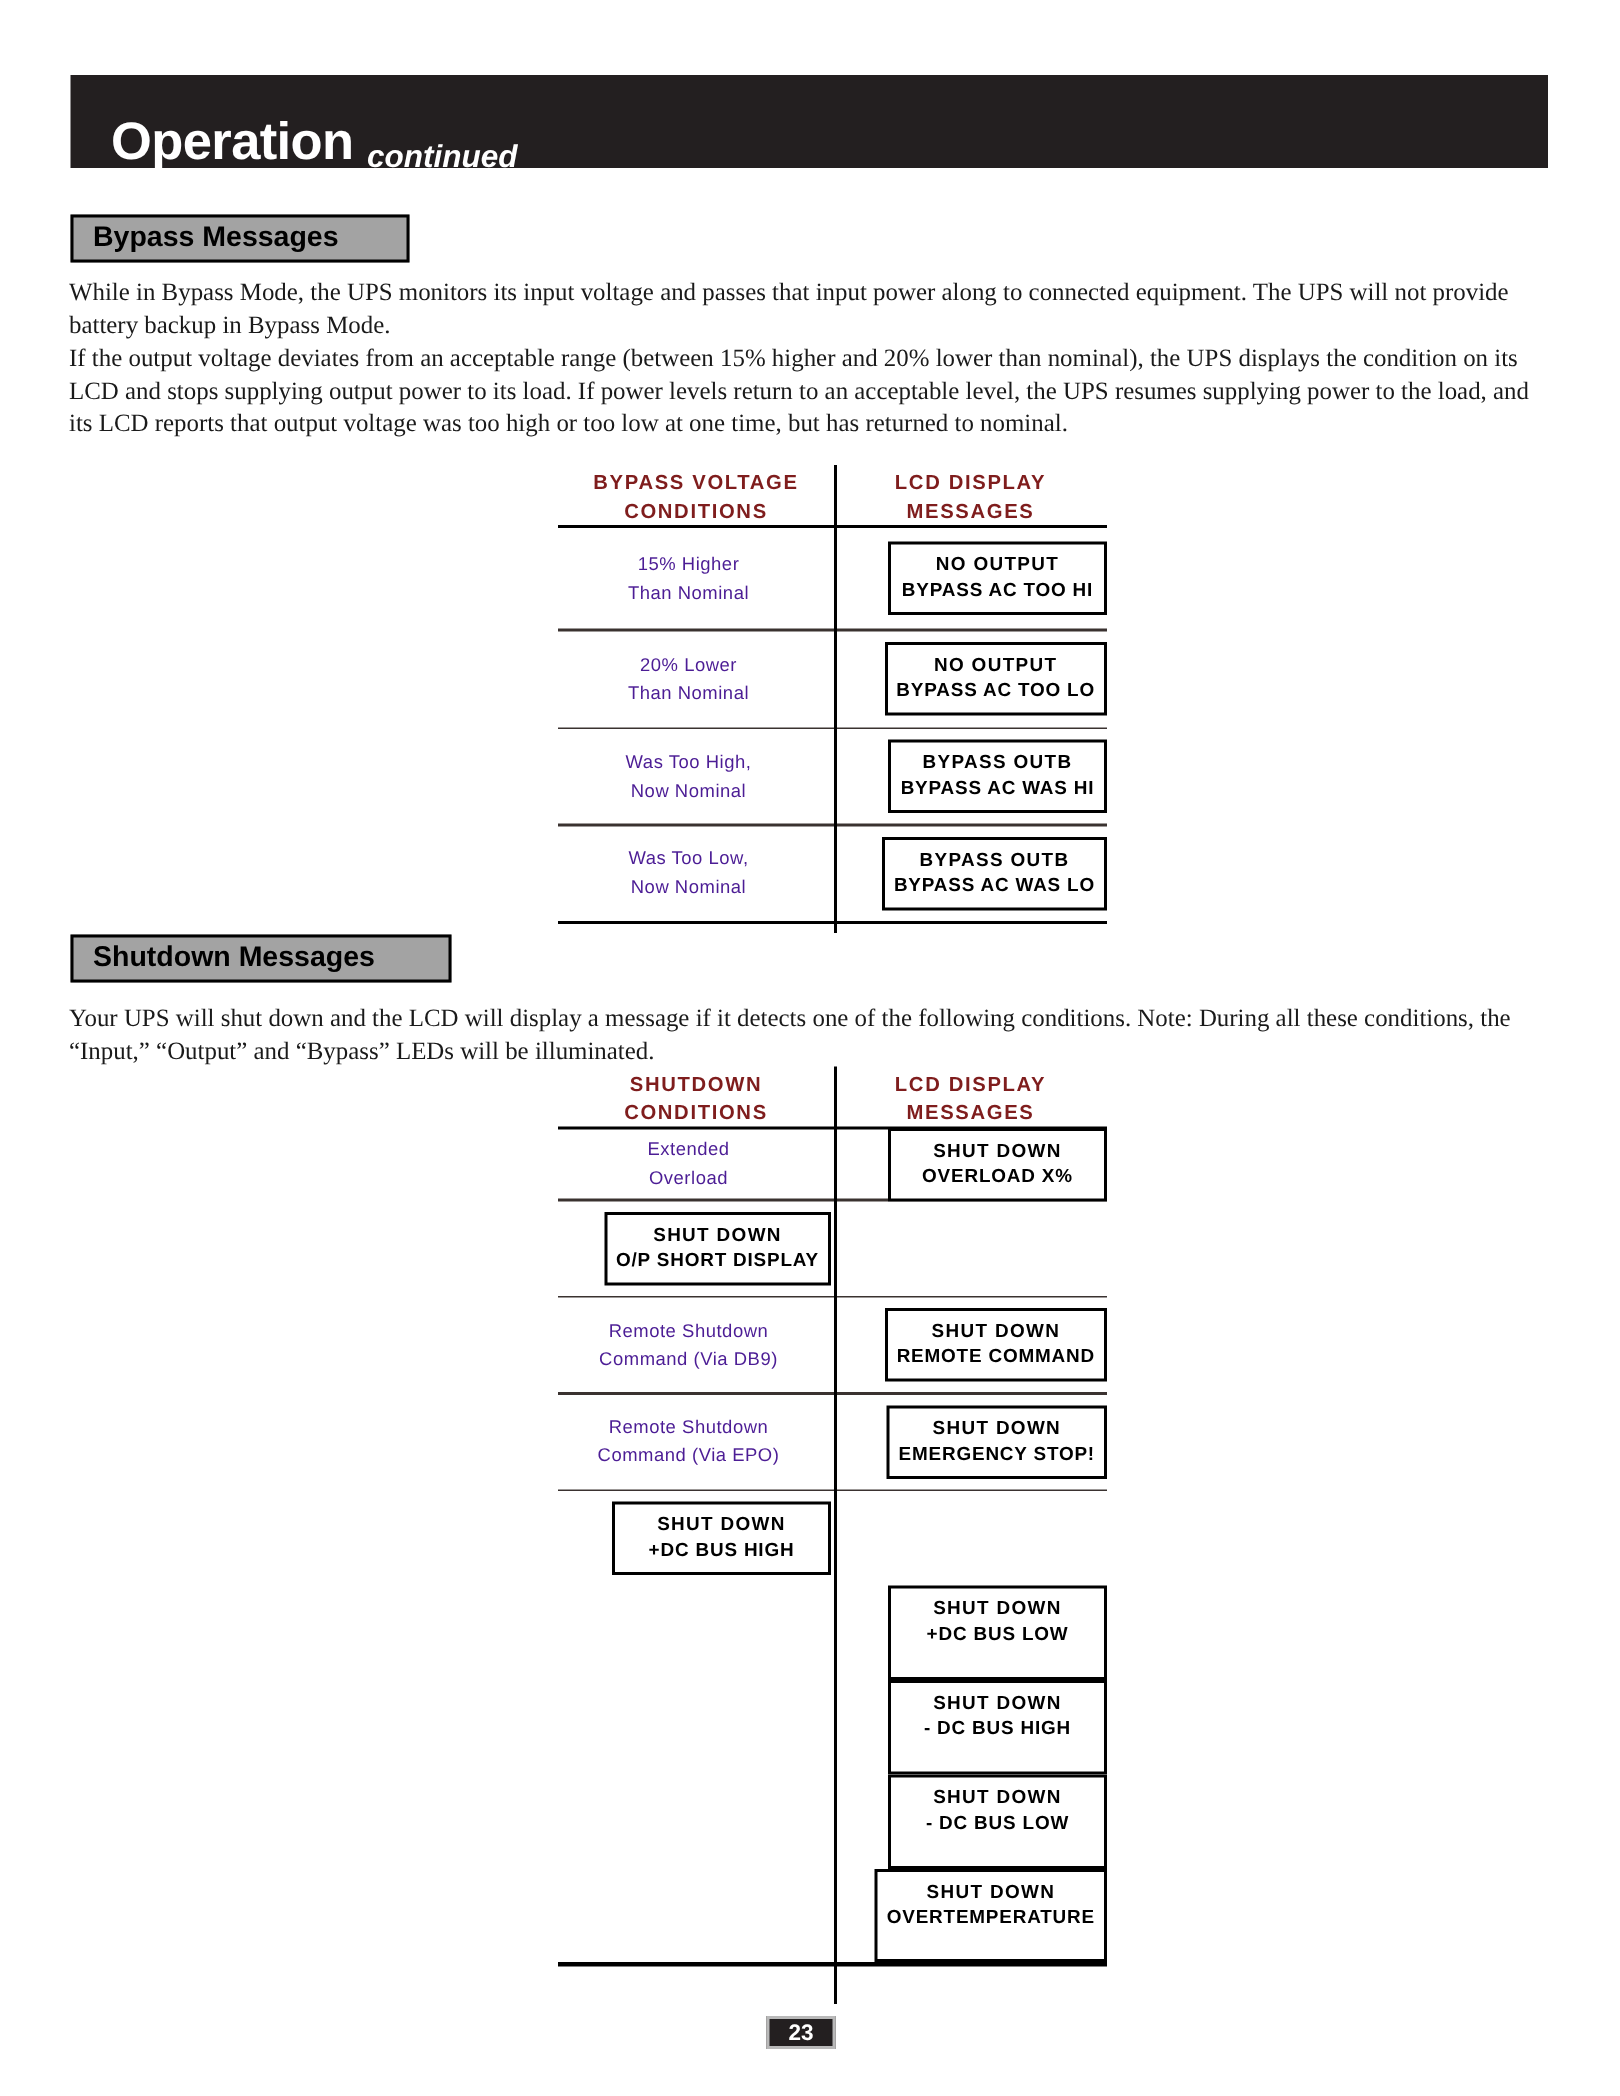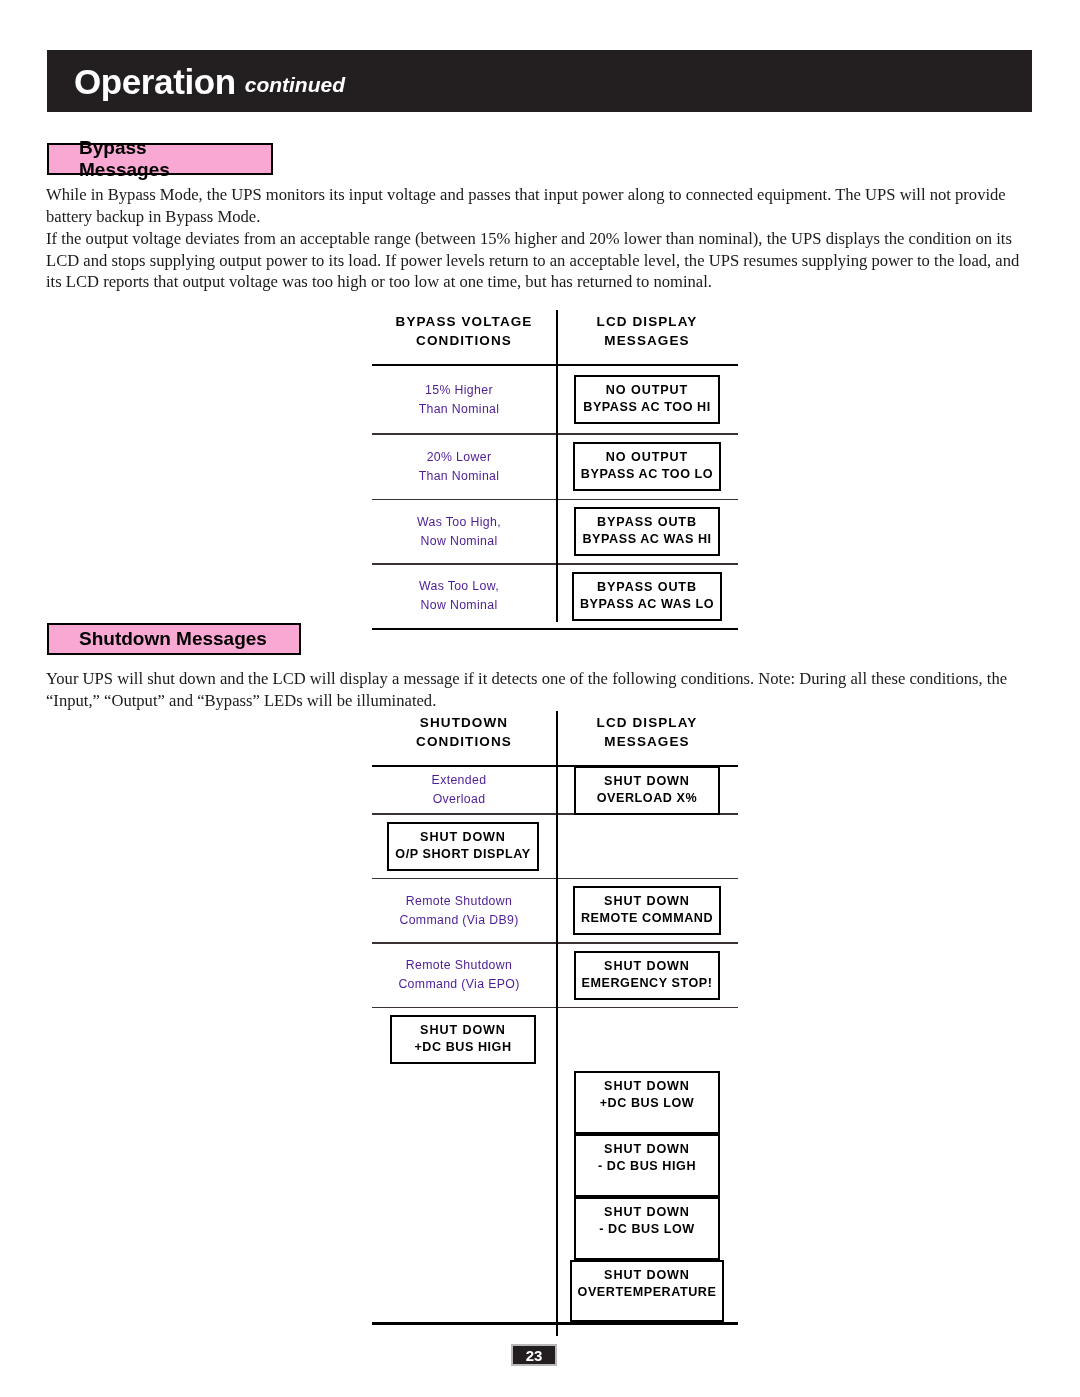--- a/index.html
+++ b/index.html
@@ -18,21 +18,21 @@
 
   
   .page-banner {
     position: absolute;
     left: 47px;
     top: 50px;
     width: 985px;
     height: 62px;
     background: #231f20;
     display: flex;
-    align-items: center;
+    align-items: flex-end;
     box-sizing: border-box;
     padding-left: 27px;
   }
   .banner-title {
     font-family: "Liberation Sans", sans-serif;
     font-weight: bold;
     font-size: 35px;
     color: #ffffff;
     letter-spacing: -0.4px;
     line-height: 1;
@@ -45,26 +45,26 @@
     color: #ffffff;
     margin-left: 9px;
     line-height: 1;
     position: relative;
     top: 3px;
   }
 
   
   .section-box {
     position: absolute;
-    background: #f9a8d4;
+    background: #a3a3a3;
     border: 2px solid #000000;
     box-sizing: border-box;
     display: flex;
     align-items: center;
-    padding: 0 30px;
+    padding: 0 13px;
     font-family: "Liberation Sans", sans-serif;
     font-weight: bold;
     font-size: 19px;
     color: #000000;
   }
   #sec-bypass {
     left: 47px;
     top: 143px;
     width: 226px;
     height: 32px;
@@ -118,22 +118,22 @@
   .hdr-cell {
     width: 184px;
     box-sizing: border-box;
     text-align: center;
     font-family: "Liberation Sans", sans-serif;
     font-weight: bold;
     font-size: 13.5px;
     letter-spacing: 1.1px;
     line-height: 19px;
     padding-top: 2px;
-    padding-bottom: 14px;
-    color: #000000;
+    padding-bottom: 0;
+    color: #7f1d1d;
   }
   .hdr-cell.right { width: 182px; }
   .hdr-rule {
     height: 2px;
     background: #000000;
     width: 366px;
   }
 
   .data-row {
     display: flex;
@@ -148,21 +148,21 @@
     font-size: 12.3px;
     line-height: 19px;
     letter-spacing: 0.35px;
     color: #4c1d95;
     padding-right: 10px;
   }
   .lcd-cell {
     width: 182px;
     box-sizing: border-box;
     display: flex;
-    justify-content: center;
+    justify-content: flex-end;
   }
   .lcd-box {
     border: 2.5px solid #000000;
     background: #ffffff;
     box-sizing: border-box;
     padding: 5px 6px 6px 6px;
     text-align: center;
     font-family: "Liberation Sans", sans-serif;
     font-weight: bold;
     font-size: 12.6px;

